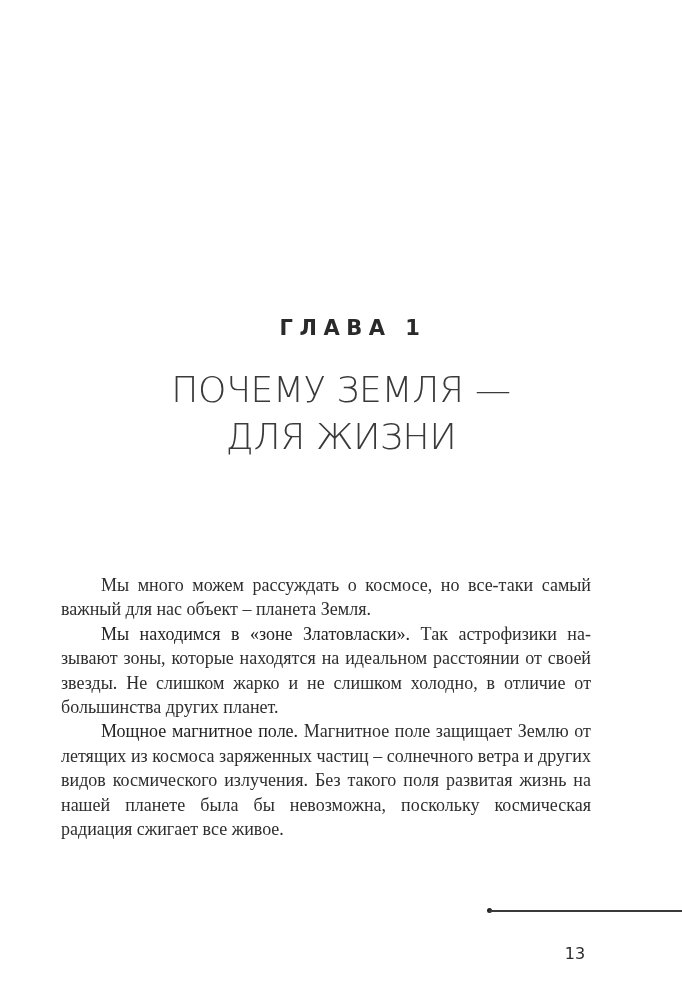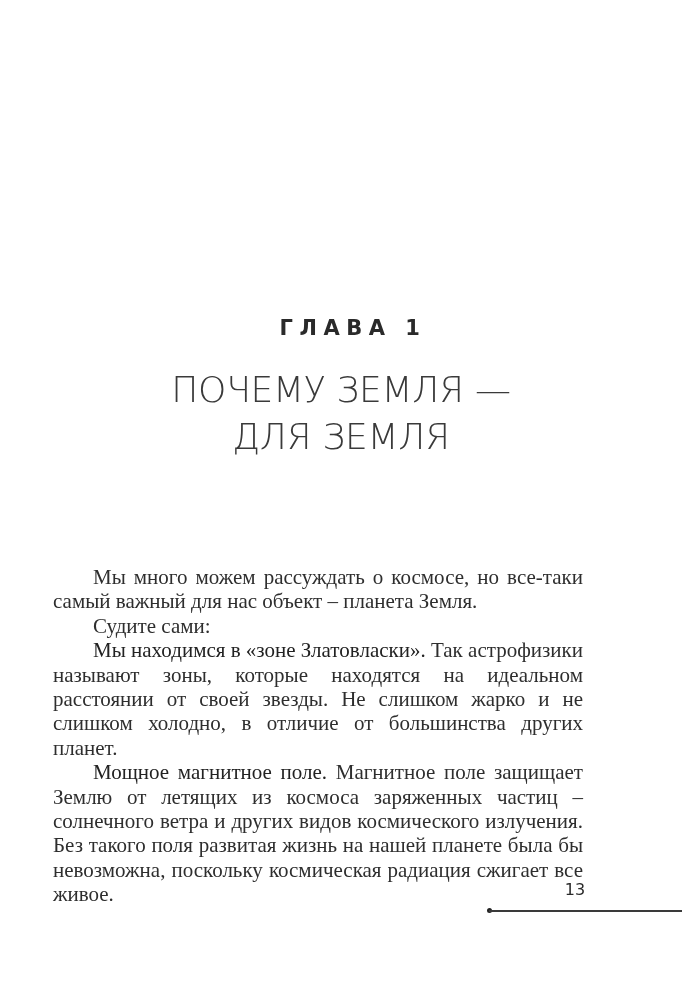--- a/index.html
+++ b/index.html
@@ -34,25 +34,25 @@
       margin: 0;
       -webkit-text-stroke: 0px;
       letter-spacing: -0.3px;
     }
     .chapter-title span { display: block; }
     .body-text {
       position: absolute;
       left: 53px; width: 530px;
       top: 565px;
       font-family: "Liberation Serif", serif;
-      font-size: 21px;
+      font-size: 18px;
       line-height: 24.4px;
       color: #2e2e2e;
       text-align: justify;
-      margin: 0;
+      margin: 8px;
     }
     .body-text p {
       margin: 0;
       text-indent: 40px;
       hyphens: manual;
     }
     .body-text b { font-weight: normal; color: #222; }
     .footer-rule {
       position: absolute;
       left: 489px; top: 910px;
@@ -61,40 +61,39 @@
     }
     .footer-dot {
       position: absolute;
       left: 487px; top: 908px;
       width: 5px; height: 5px;
       border-radius: 50%;
       background: #222;
     }
     .page-number {
       position: absolute;
-      left: 560px; top: 880px;
+      left: 560px; top: 944px;
       width: 30px;
       text-align: center;
       font-family: "DejaVu Sans", sans-serif;
       font-size: 16px;
       color: #2a2a2a;
     }
   </style>
 </head>
 <body>
 
 <h2 class="chapter-label">ГЛАВА 1</h2>
 
 <h1 class="chapter-title">
   <span>ПОЧЕМУ ЗЕМЛЯ —</span>
-  <span>ДЛЯ ЗЕМЛЯ</span>
+  <span>ДЛЯ ЖИЗНИ</span>
 </h1>
 
 <div class="body-text">
   <p><b></b><span>Мы много можем рассуждать о космосе, но все-таки самый важный для нас объект – планета Земля.</span></p>
-  <p><b></b><span>Судите сами:</span></p>
   <p><b>Мы находимся в «зоне Златовласки».</b><span> Так астрофизики на­зывают зоны, которые находятся на идеальном расстоянии от своей звезды. Не слишком жарко и не слишком холодно, в отли­чие от большинства других планет.</span></p>
   <p><b>Мощное магнитное поле.</b><span> Магнитное поле защищает Землю от летящих из космоса заряженных частиц – солнечного ветра и других видов космического излучения. Без такого поля разви­тая жизнь на нашей планете была бы невозможна, поскольку космическая радиация сжигает все живое.</span></p>
 </div>
 
 <div class="footer-dot"></div>
 <div class="footer-rule"></div>
 <div class="page-number">13</div>
 
 </body></html>

